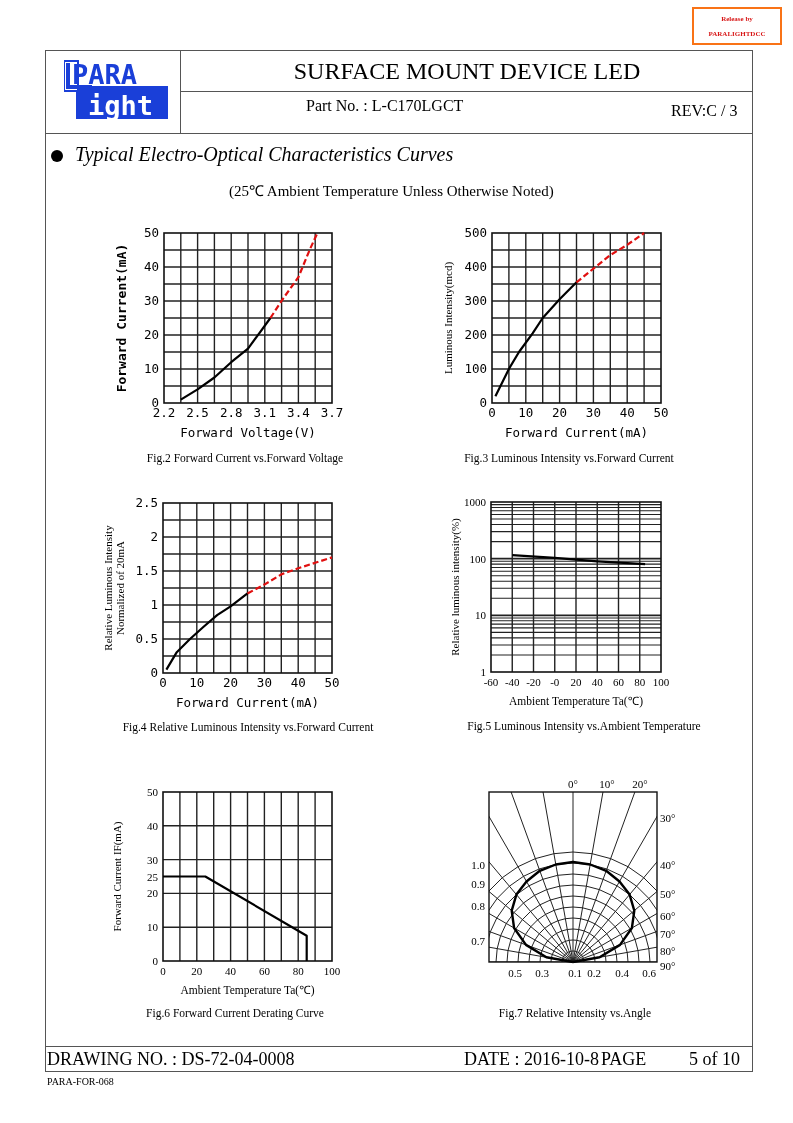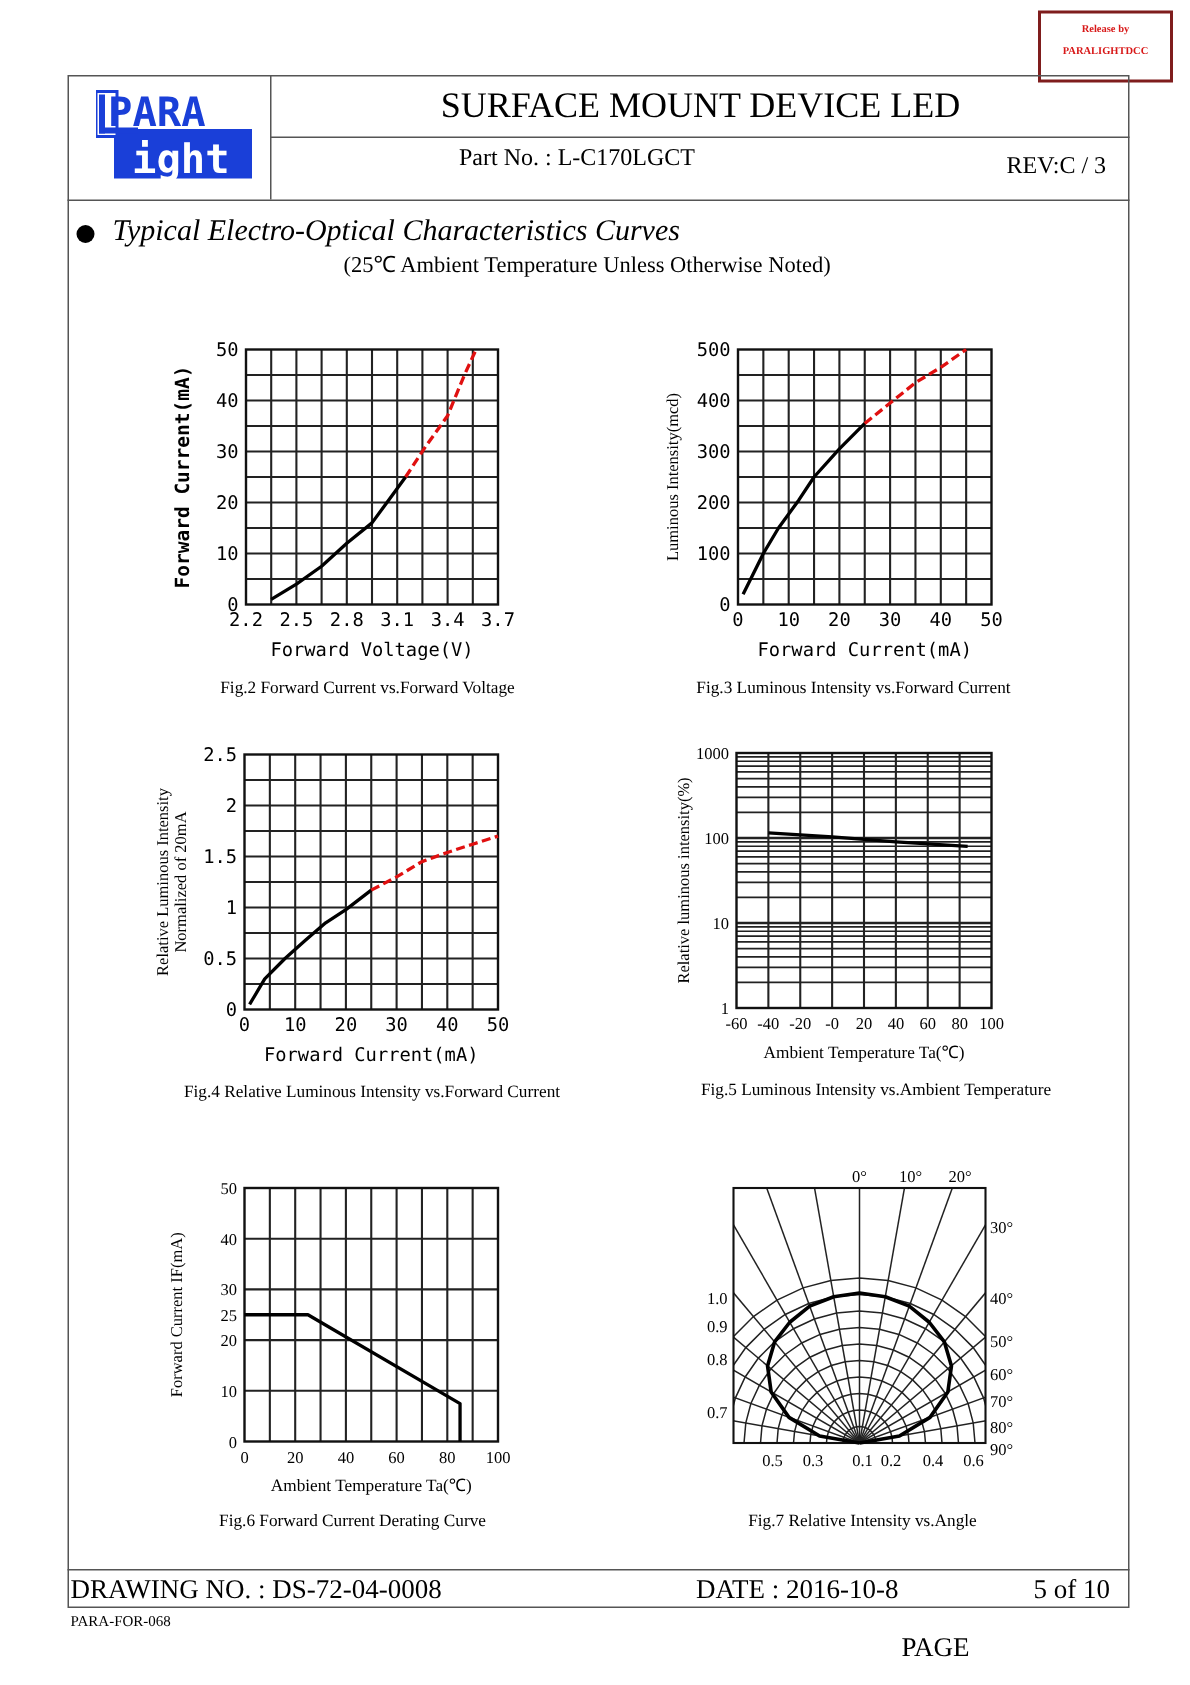--- a/index.html
+++ b/index.html
@@ -1,18 +1,18 @@
 <!DOCTYPE html>
 <html><head>
 <meta charset="utf-8">
 <style>
   html, body { margin:0; padding:0; background:#fff; }
   body { width:793px; height:1123px; position:relative; overflow:hidden; font-family:"Liberation Serif", serif; color:#000; }
   .abs { position:absolute; }
-  .stamp { left:692px; top:7px; width:90px; height:48px; border:2px solid #7f1d1d; box-sizing:border-box; color:#d81818; font-size:7px; font-weight:bold; text-align:center; line-height:15px; padding-top:3px; }
+  .stamp { left:692px; top:7px; width:90px; height:38px; border:2px solid #f97316; box-sizing:border-box; color:#d81818; font-size:7px; font-weight:bold; text-align:center; line-height:15px; padding-top:3px; }
   .frame { left:45px; top:50px; width:708px; height:1022px; border:1px solid #555; box-sizing:border-box; }
   .hline { background:#555; height:1px; }
   .vline { background:#555; width:1px; }
   .logo { left:64px; top:59px; width:104px; height:62px; }
   .title { font-size:24px; text-align:center; }
   .part { font-size:16px; }
   .rev { font-size:16px; }
   .section { font-size:20px;font-style:italic; }
   .bullet { width:12px; height:12px; border-radius:50%; background:#000; }
   .note { font-size:15px; }
@@ -45,21 +45,21 @@
     <text x="24" y="56" font-family="DejaVu Sans" font-weight="bold" font-size="27" fill="#fff">ight</text>
   </svg>
 </div>
 
 <div class="abs title" style="left:181px;top:58px;width:572px;">SURFACE MOUNT DEVICE LED</div>
 <div class="abs part" style="left:306px;top:97px;">Part No. : L-C170LGCT</div>
 <div class="abs rev" style="left:671px;top:102px;">REV:C / 3</div>
 
 <div class="abs bullet" style="left:51px;top:150px;"></div>
 <div class="abs section" style="left:75px;top:143px;">Typical Electro-Optical Characteristics Curves</div>
-<div class="abs note" style="left:229px;top:165px;">(25℃ Ambient Temperature Unless Otherwise Noted)</div>
+<div class="abs note" style="left:229px;top:180px;">(25℃ Ambient Temperature Unless Otherwise Noted)</div>
 
 <svg id="fig2" class="abs" style="left:110px;top:222px;" width="270" height="250">
     <line x1="70.8" y1="11" x2="70.8" y2="181" stroke="#222" stroke-width="1.4"></line>
     <line x1="87.6" y1="11" x2="87.6" y2="181" stroke="#222" stroke-width="1.4"></line>
     <line x1="104.4" y1="11" x2="104.4" y2="181" stroke="#222" stroke-width="1.4"></line>
     <line x1="121.2" y1="11" x2="121.2" y2="181" stroke="#222" stroke-width="1.4"></line>
     <line x1="138" y1="11" x2="138" y2="181" stroke="#222" stroke-width="1.4"></line>
     <line x1="154.8" y1="11" x2="154.8" y2="181" stroke="#222" stroke-width="1.4"></line>
     <line x1="171.6" y1="11" x2="171.6" y2="181" stroke="#222" stroke-width="1.4"></line>
     <line x1="188.4" y1="11" x2="188.4" y2="181" stroke="#222" stroke-width="1.4"></line>
@@ -312,15 +312,15 @@
     <text x="92" y="202" font-size="11" text-anchor="middle" class="serif">0.3</text>
     <text x="125" y="202" font-size="11" text-anchor="middle" class="serif">0.1</text>
     <text x="144" y="202" font-size="11" text-anchor="middle" class="serif">0.2</text>
     <text x="172" y="202" font-size="11" text-anchor="middle" class="serif">0.4</text>
     <text x="199" y="202" font-size="11" text-anchor="middle" class="serif">0.6</text>
     <text x="125" y="242" font-size="11.5" text-anchor="middle" class="serif">Fig.7 Relative Intensity vs.Angle</text>
   </svg>
 
 <div class="abs footer" style="left:47px;top:1049px;">DRAWING NO. : DS-72-04-0008</div>
 <div class="abs footer" style="left:424px;top:1049px;margin-left:40px;">DATE : 2016-10-8</div>
-<div class="abs footer" style="left:601px;top:1049px;margin-top:39px;">PAGE</div>
+<div class="abs footer" style="left:601px;top:1049px;">PAGE</div>
 <div class="abs footer" style="left:689px;top:1049px;">5 of 10</div>
 <div class="abs form" style="left:47px;top:1076px;">PARA-FOR-068</div>
 
 </body></html>

